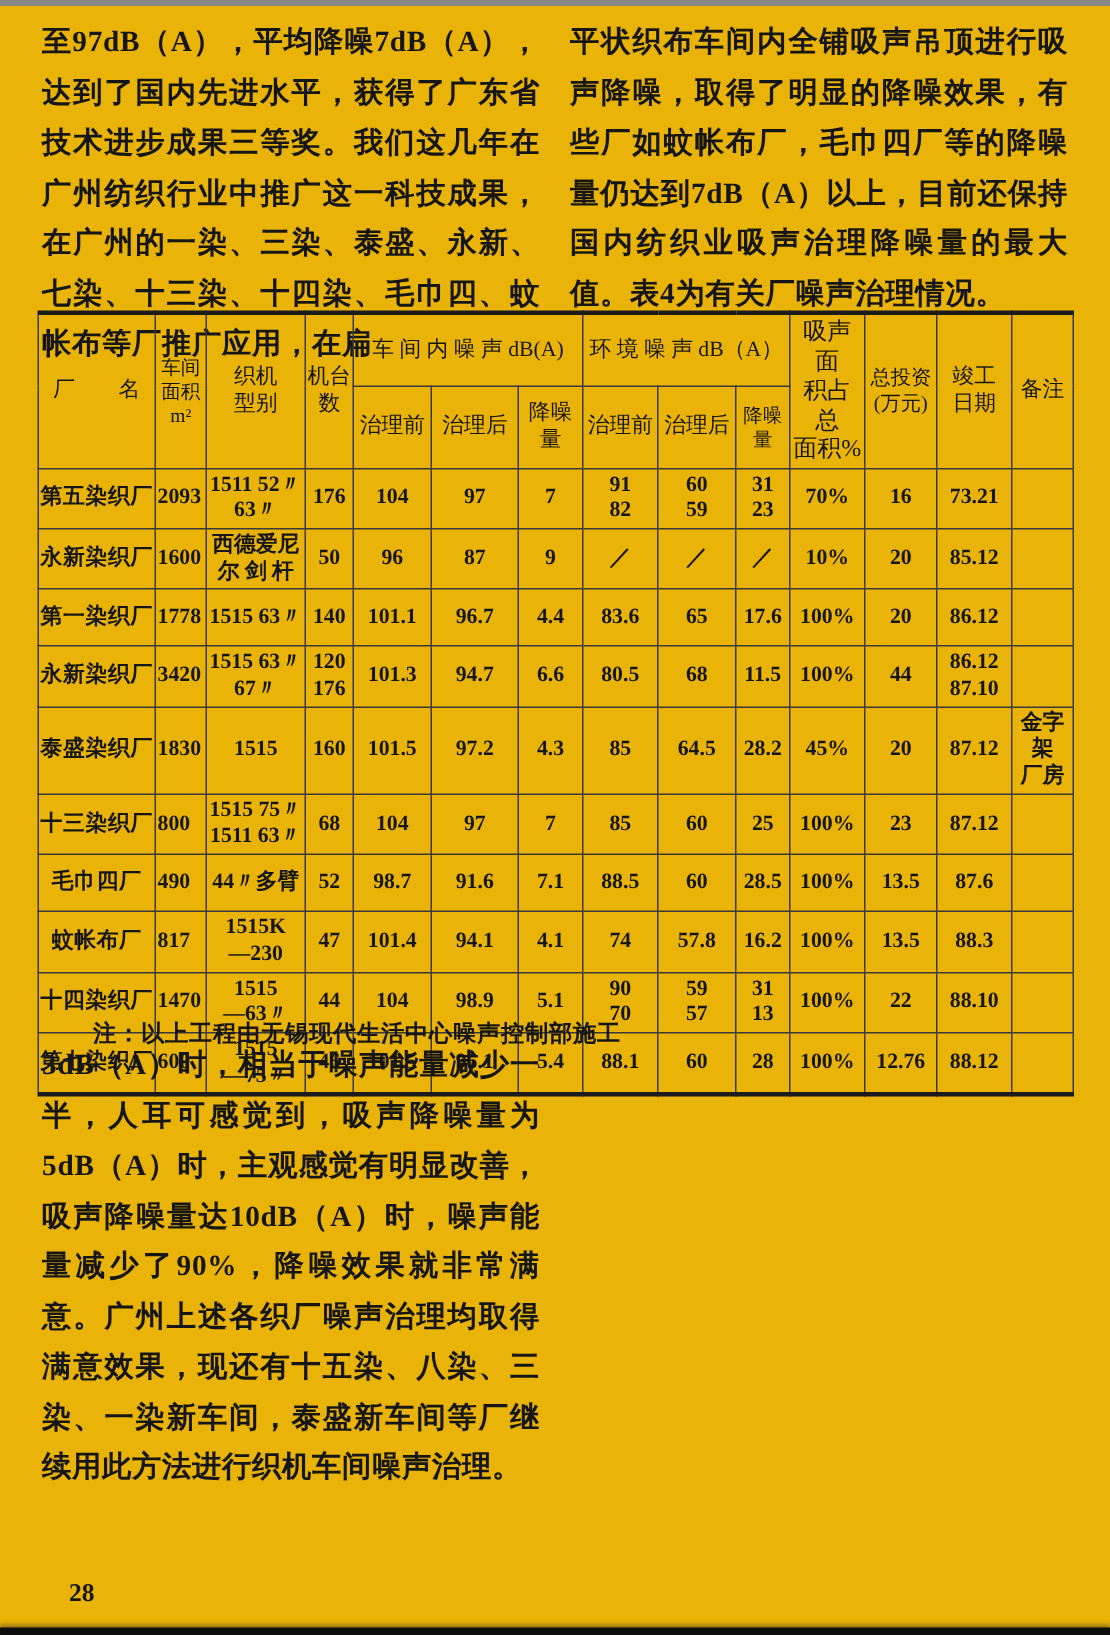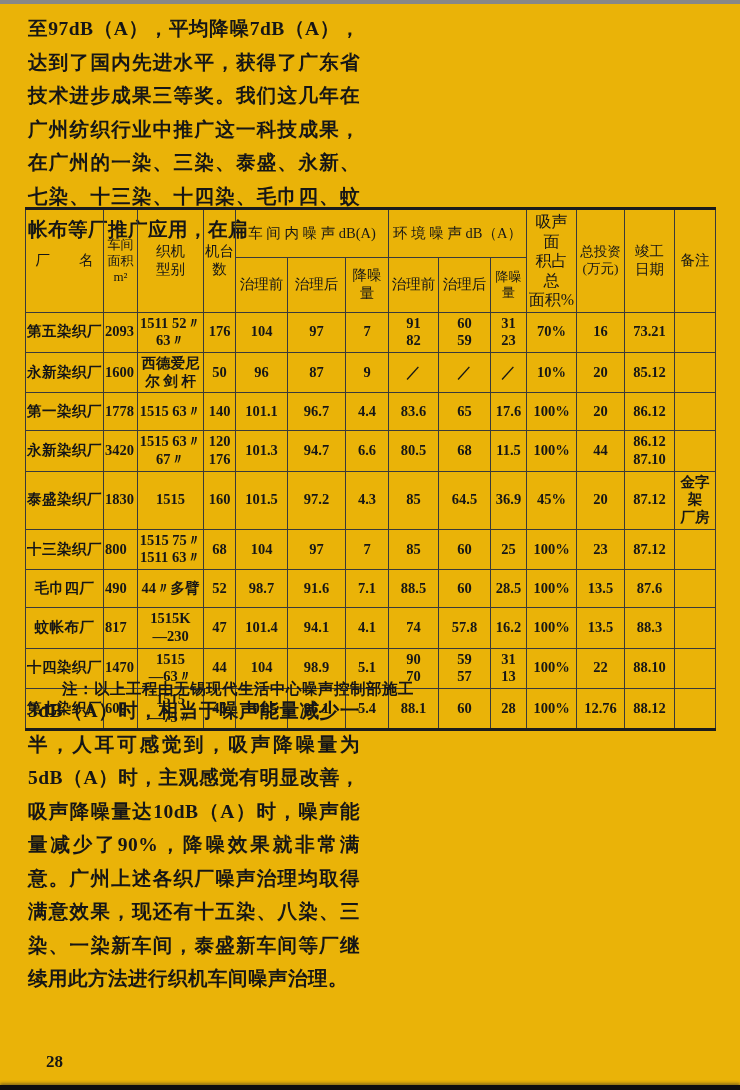--- a/index.html
+++ b/index.html
@@ -52,20 +52,23 @@
   .bottom-bar { position:absolute; left:0; right:0; bottom:0; height:9px; background:#0e0e0e; box-shadow:0 -2px 3px rgba(40,40,40,0.45); }
 </style>
 </head>
 <body>
 
 <div class="page">
 
   <div class="columns top-text">
     <div class="col">
       <p>至97dB（A），平均降噪7dB（A），达到了国内先进水平，获得了广东省技术进步成果三等奖。我们这几年在广州纺织行业中推广这一科技成果，在广州的一染、三染、泰盛、永新、七染、十三染、十四染、毛巾四、蚊帐布等厂推广应用，在扁</p>
+    </div>
+    <div class="col">
+      <p>平状织布车间内全铺吸声吊顶进行吸声降噪，取得了明显的降噪效果，有些厂如蚊帐布厂，毛巾四厂等的降噪量仍达到7dB（A）以上，目前还保持国内纺织业吸声治理降噪量的最大值。表4为有关厂噪声治理情况。</p>
     </div>
   </div>
 
   <div class="table-wrap">
     <table class="noise">
       <colgroup>
         <col style="width:78px">
           <col style="width:34px">
           <col style="width:66px">
           <col style="width:32px">
@@ -187,21 +190,21 @@
           <tr>
             <td>泰盛染织厂</td>
             <td>1830</td>
             <td>1515</td>
             <td>160</td>
             <td>101.5</td>
             <td>97.2</td>
             <td>4.3</td>
             <td>85</td>
             <td>64.5</td>
-            <td>36.9</td>
+            <td>28.2</td>
             <td>45%</td>
             <td>20</td>
             <td>87.12</td>
             <td>金字架
 厂房</td>
           </tr>
           <tr>
             <td>十三染织厂</td>
             <td>800</td>
             <td>1515 75〃

